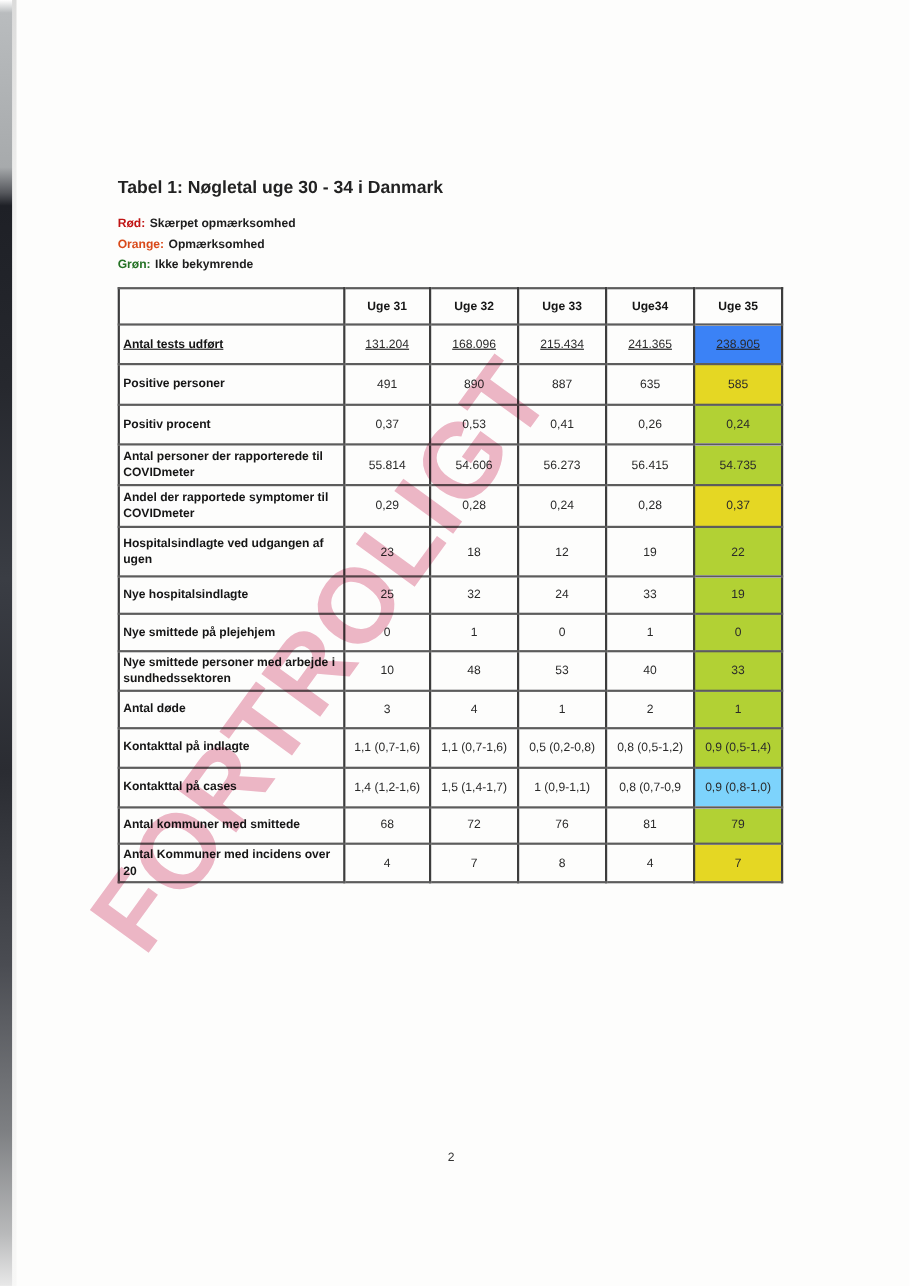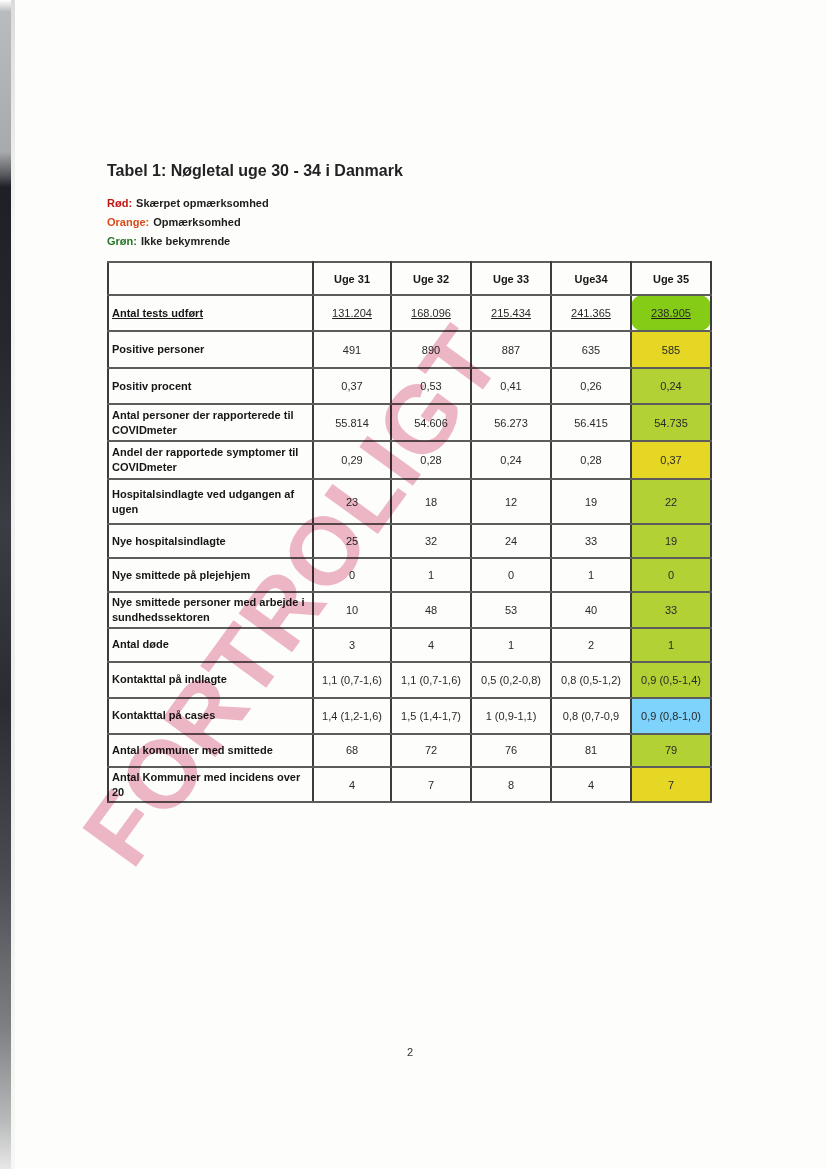--- a/index.html
+++ b/index.html
@@ -72,21 +72,21 @@
           <th>Uge 35</th>
         </tr>
       </thead>
     <tbody id="table-body">
         <tr style="height: 36px; text-decoration: underline;">
           <td class="lbl">Antal tests udført</td>
           <td class="val">131.204</td>
           <td class="val">168.096</td>
           <td class="val">215.434</td>
           <td class="val">241.365</td>
-          <td class="val" style="background: #84cc16; border-radius: 12px;">238.905</td>
+          <td class="val" style="background: #3b82f6;">238.905</td>
         </tr>
         <tr style="height: 37px;">
           <td class="lbl">Positive personer</td>
           <td class="val">491</td>
           <td class="val">890</td>
           <td class="val">887</td>
           <td class="val">635</td>
           <td class="val" style="background: rgb(229, 215, 35);">585</td>
         </tr>
         <tr style="height: 36px;">

